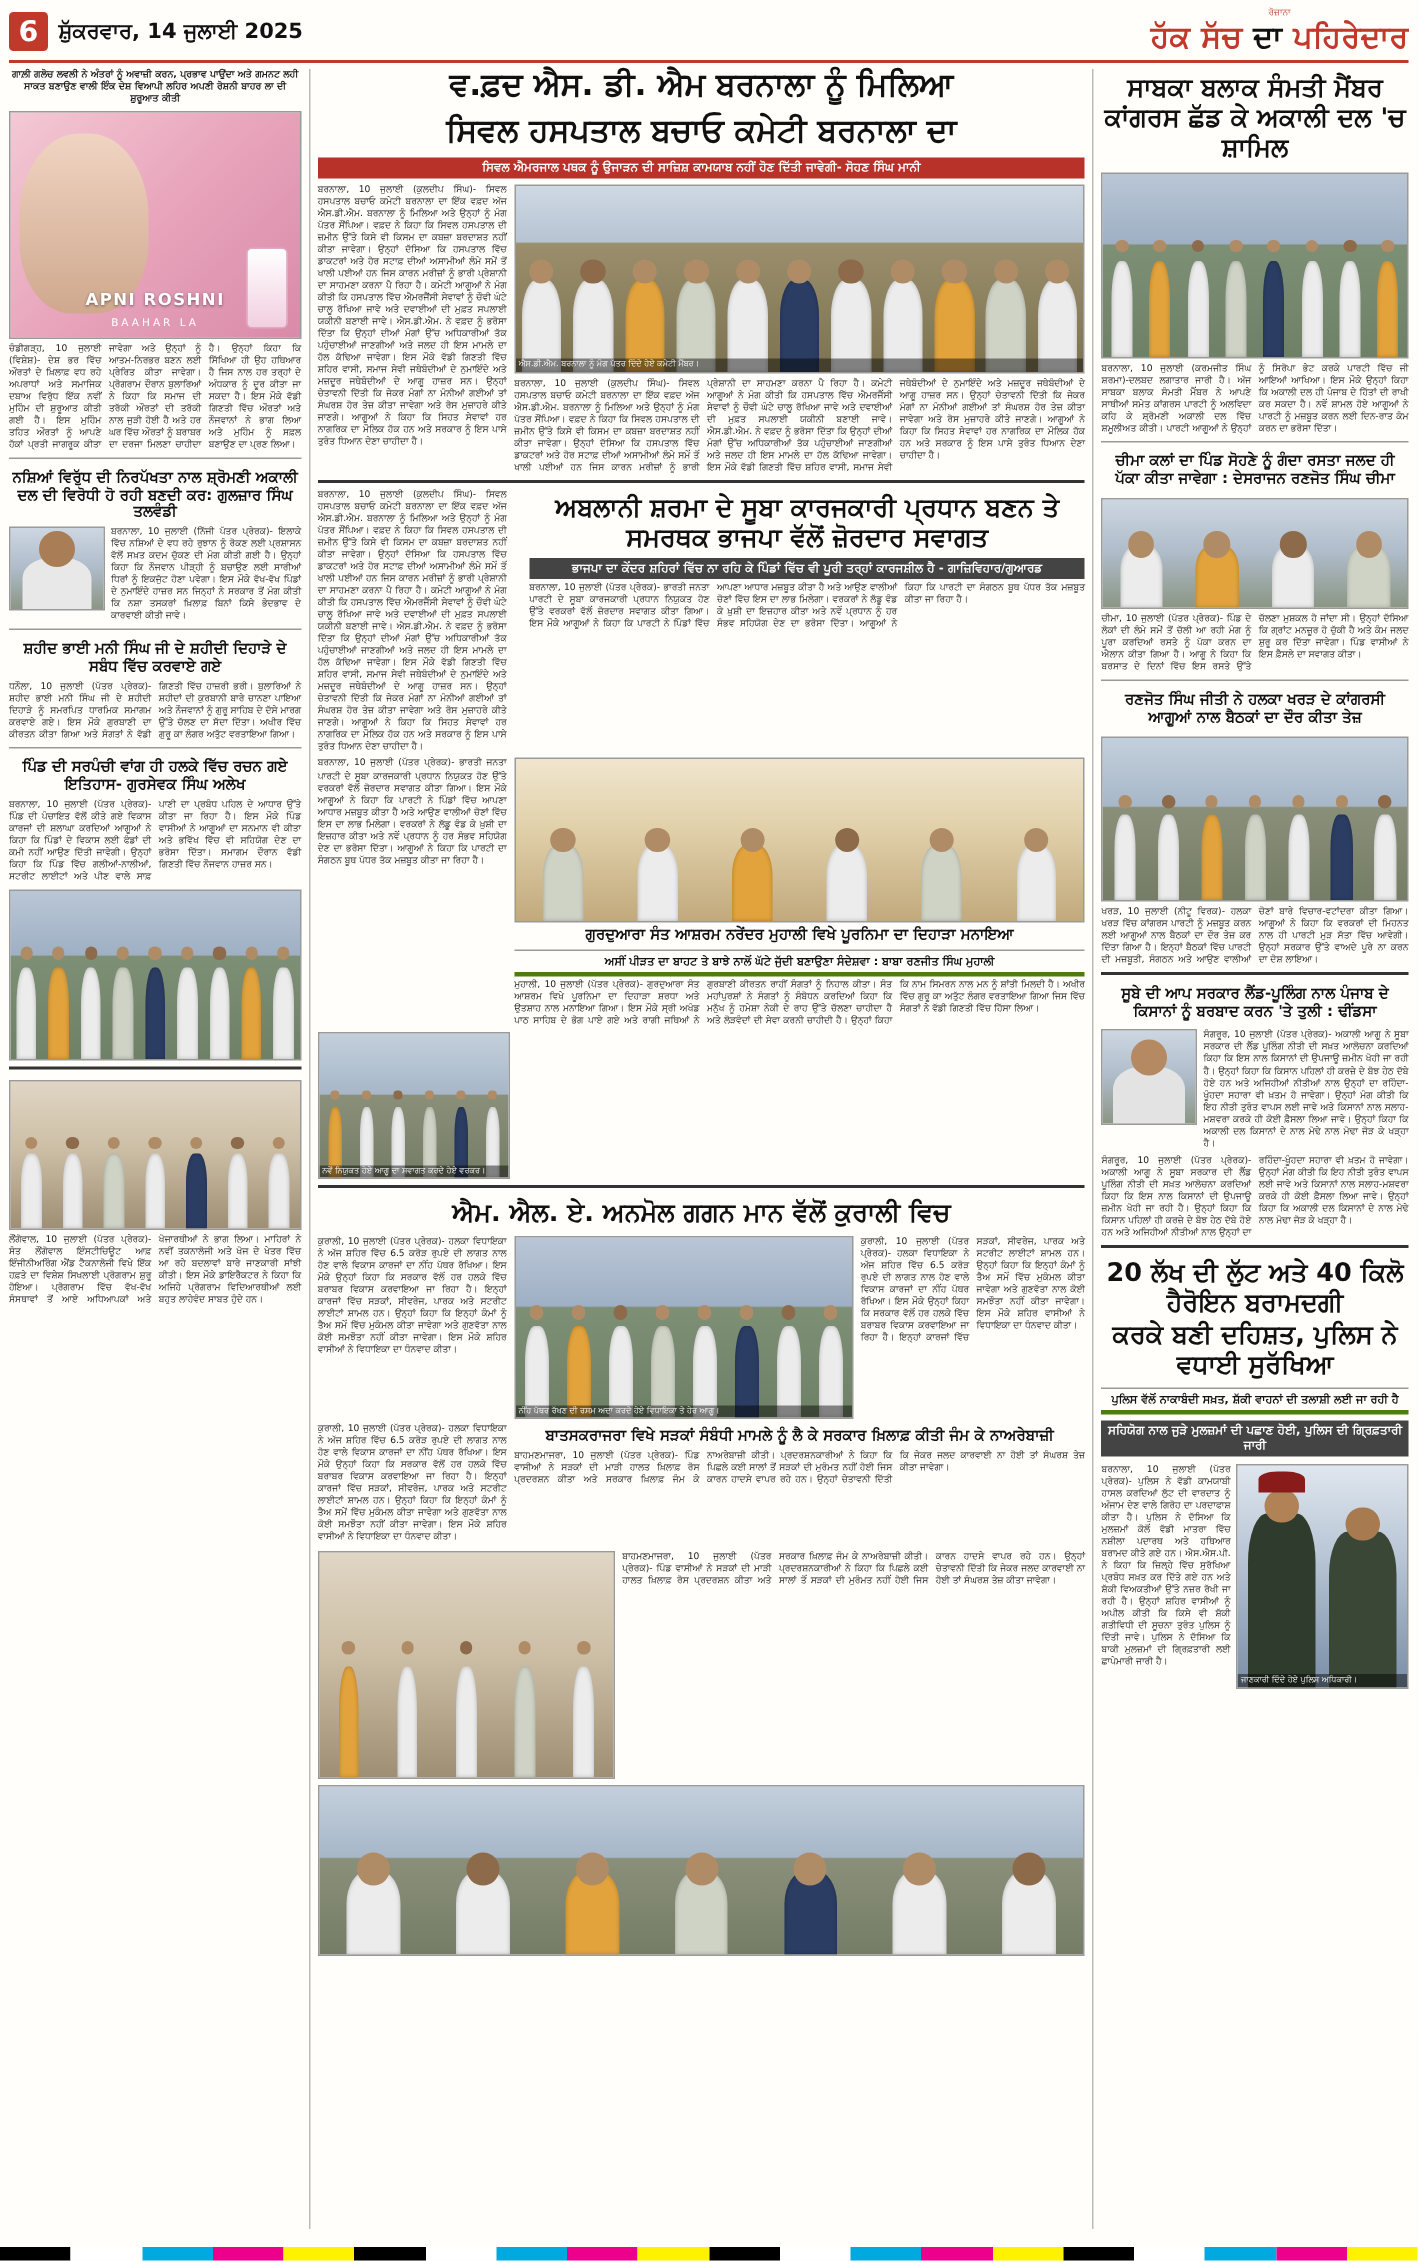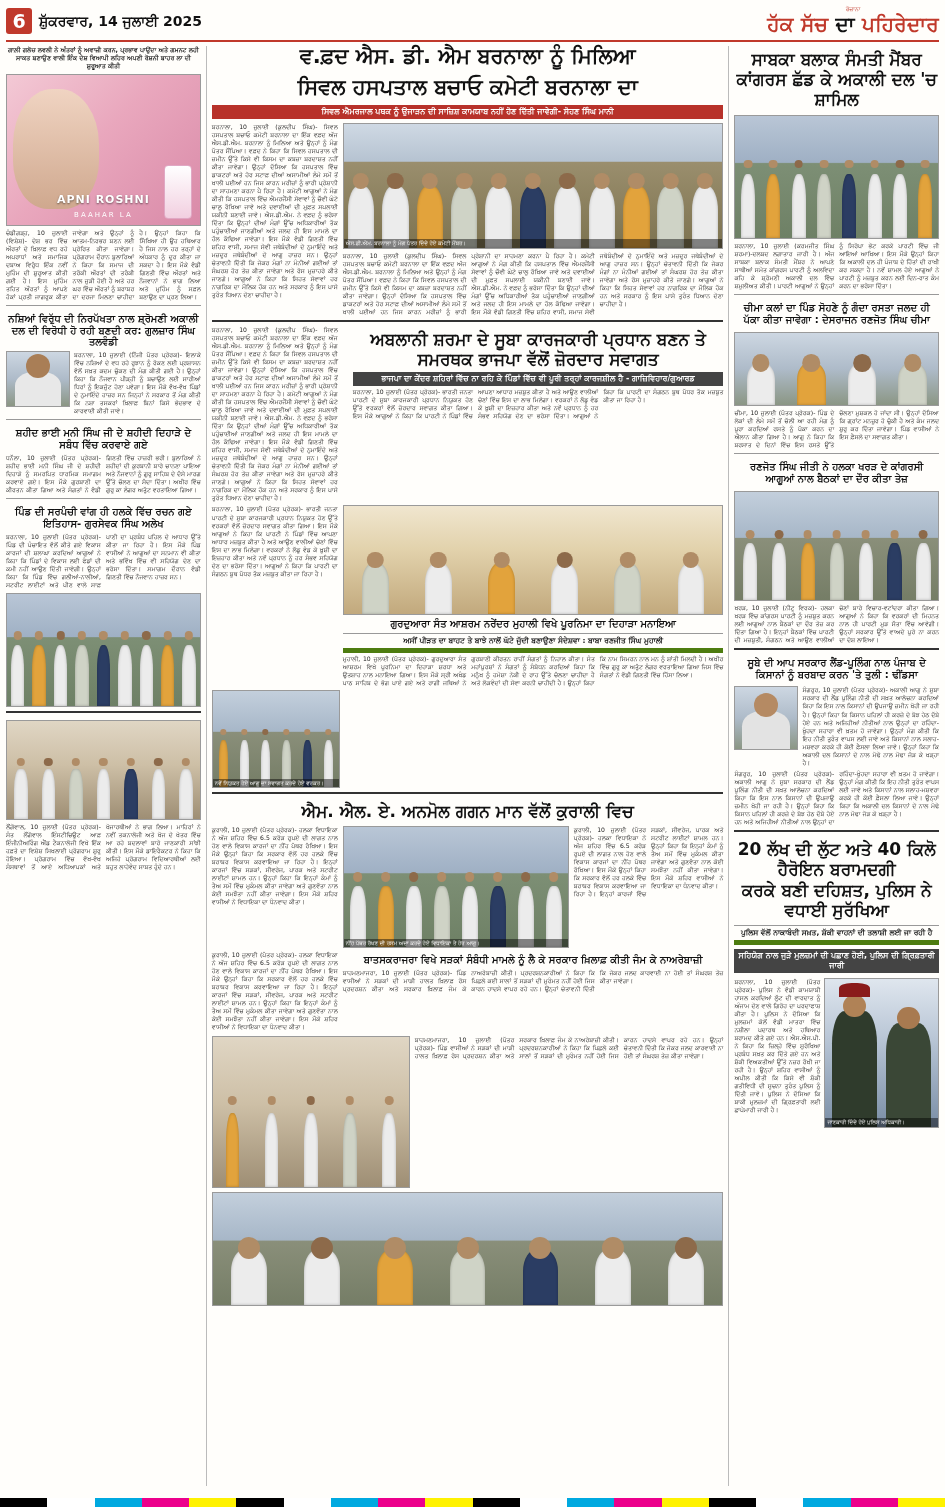--- a/index.html
+++ b/index.html
@@ -49,21 +49,21 @@
   .hl-lg{font-size:17px;}
   .hl-md{font-size:17px;}
   .hl-sm{font-size:10px;}
   .subhl{
     font-size:8px;text-align:center;font-weight:bold;color:#fff;
     background:#444;padding:2px 3px;margin:2px 0;line-height:1.25;
   }
   .subhl.red{background:#b8322a;}
   .bullet{
     font-size:7.5px;font-weight:bold;text-align:center;color:#111;
-    border-top:1px solid #999;border-bottom:5px solid #4d7c0f;
+    border-top:1px solid #999;border-bottom:3px solid #4d7c0f;
     padding:2px 2px;margin:2px 0;line-height:1.3;
   }
   .body{
     font-size:6.1px;line-height:1.32;text-align:justify;
     color:#1a1a1a;
     -webkit-hyphens:auto;hyphens:auto;word-break:break-word;
   }
   .body.two{column-count:2;column-gap:5px;}
   .body.three{column-count:3;column-gap:5px;}
   .rule{border-top:1px solid #999;margin:4px 0;}

